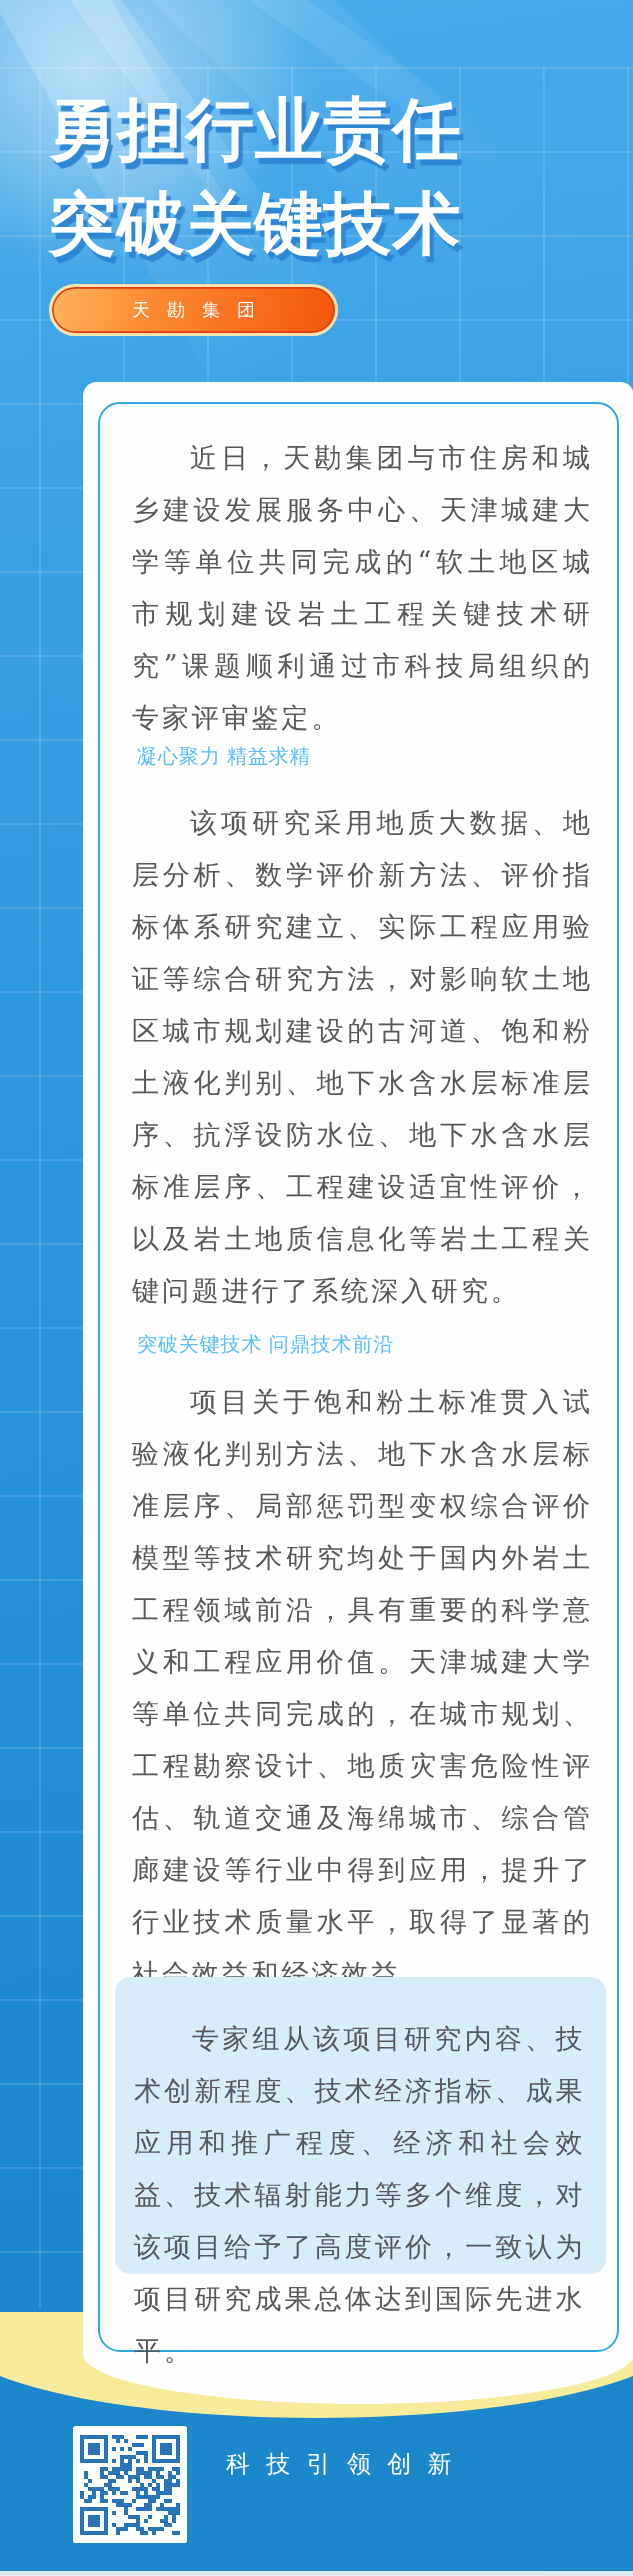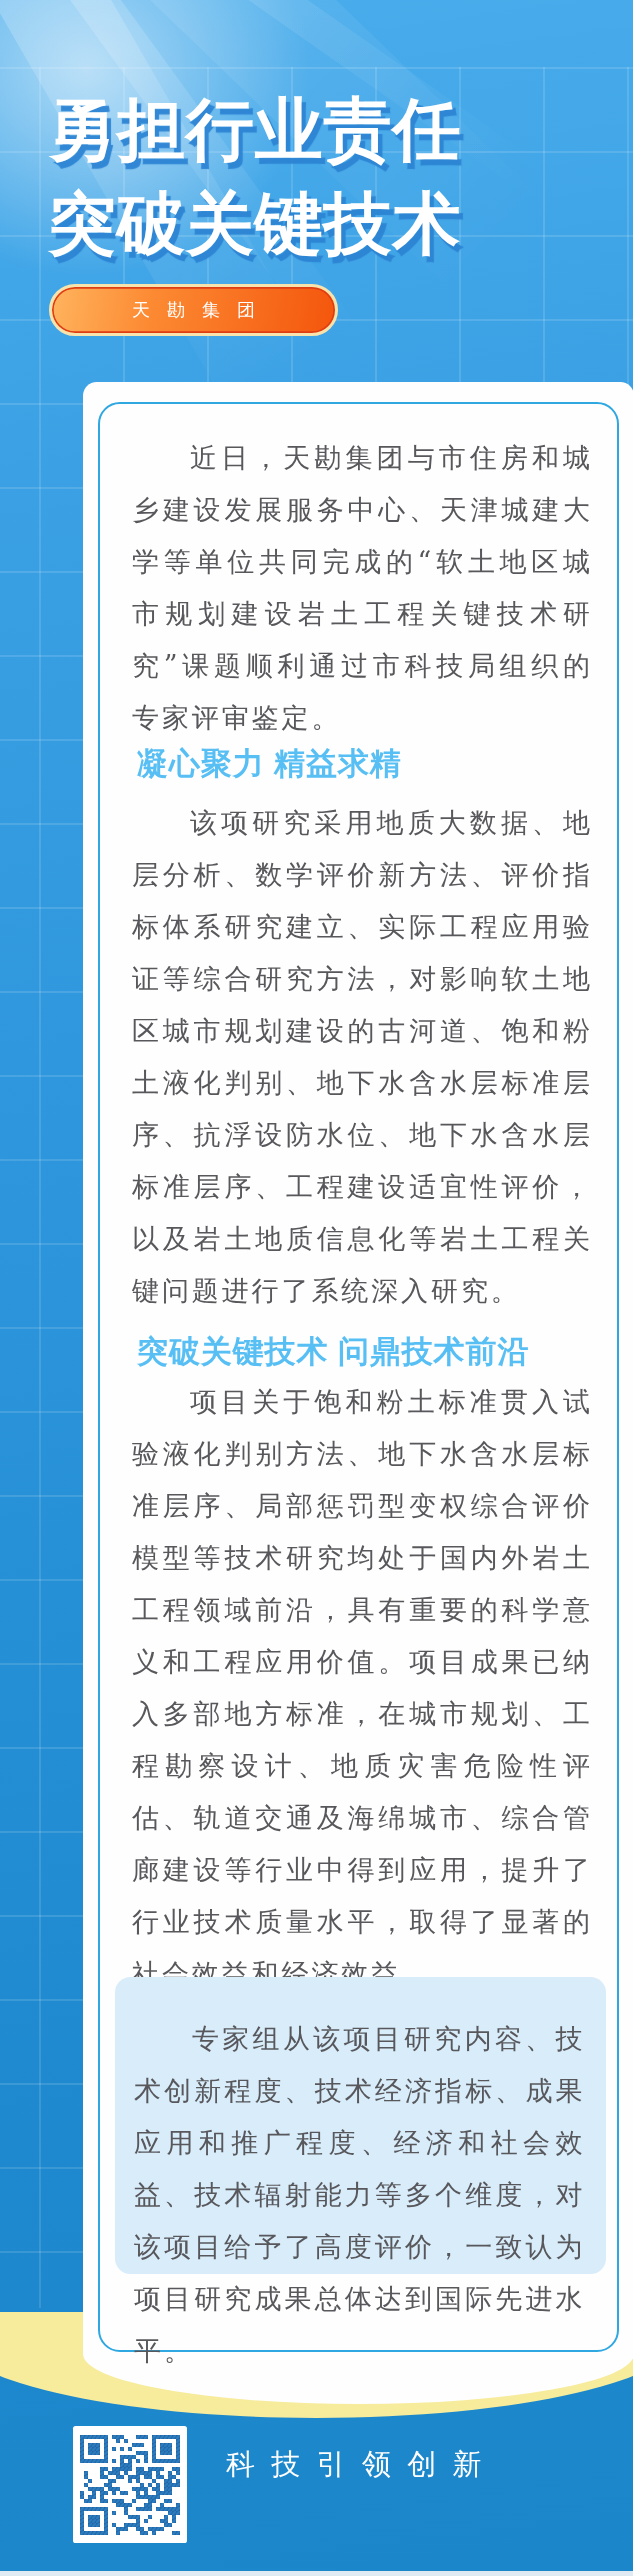--- a/index.html
+++ b/index.html
@@ -67,38 +67,38 @@
     color:#58585c;font-size:27px;line-height:52px;letter-spacing:2.9px;
     text-align:justify;text-align-last:left;
     text-indent:58px;
   }
   .p1{position:absolute;left:49px;top:50px;width:461px;}
   .h1{position:absolute;left:54px;top:361px;}
   .p2{position:absolute;left:49px;top:415px;width:461px;}
   .h2{position:absolute;left:54px;top:949px;}
   .p3{position:absolute;left:49px;top:994px;width:461px;}
   .section-heading{
-    color:#58bff4;font-weight:bold;font-size:31px;letter-spacing:0.9px;
+    color:#58bff4;font-weight:normal;font-size:20px;letter-spacing:0.9px;
     font-family:"Liberation Sans","DejaVu Sans",sans-serif;
   }
   .highlight-box{
     position:absolute;left:32px;top:1595px;width:491px;height:297px;
     background:#d8ecfa;border-radius:15.5px;
     box-sizing:border-box;padding:36px 20.6px 0 19px;
   }
   
   .qr{
     position:absolute;left:73px;top:2426px;width:114px;height:117px;
     background:#ffffff;border-radius:2.6px;
     display:flex;align-items:center;justify-content:center;
   }
   .qr svg{display:block;}
   .footer-slogan{
     position:absolute;left:226px;top:2441px;
-    color:#ffffff;font-size:29px;line-height:46px;letter-spacing:16.3px;
+    color:#ffffff;font-size:24px;line-height:46px;letter-spacing:16.3px;
     font-weight:400;white-space:nowrap;
   }
   .bottom-strip{
     position:absolute;left:0;bottom:0;width:634px;height:5.2px;background:#dfeaf3;
   }
 </style>
 </head>
 <body>
 
 <div class="page">
@@ -128,21 +128,21 @@
     <div class="frame"></div>
 
     <div class="body-text p1">近日，天勘集团与市住房和城乡建设发展服务中心、天津城建大学等单位共同完成的“软土地区城市规划建设岩土工程关键技术研究”课题顺利通过市科技局组织的专家评审鉴定。</div>
 
     <div class="section-heading h1">凝心聚力 精益求精</div>
 
     <div class="body-text p2">该项研究采用地质大数据、地层分析、数学评价新方法、评价指标体系研究建立、实际工程应用验证等综合研究方法，对影响软土地区城市规划建设的古河道、饱和粉土液化判别、地下水含水层标准层序、抗浮设防水位、地下水含水层标准层序、工程建设适宜性评价，以及岩土地质信息化等岩土工程关键问题进行了系统深入研究。</div>
 
     <div class="section-heading h2">突破关键技术 问鼎技术前沿</div>
 
-    <div class="body-text p3">项目关于饱和粉土标准贯入试验液化判别方法、地下水含水层标准层序、局部惩罚型变权综合评价模型等技术研究均处于国内外岩土工程领域前沿，具有重要的科学意义和工程应用价值。项目成果已纳入多部地方标准，在城市规划、工程勘察设计、地质灾害危险性评估、轨道交通及海绵城市、综合管廊建设等行业中得到应用，提升了行业技术质量水平，取得了显著的社会效益和经济效益。</div>
+    <div class="body-text p3">项目关于饱和粉土标准贯入试验液化判别方法、地下水含水层标准层序、局部惩罚型变权综合评价模型等技术研究均处于国内外岩土工程领域前沿，具有重要的科学意义和工程应用价值。天津城建大学等单位共同完成的，在城市规划、工程勘察设计、地质灾害危险性评估、轨道交通及海绵城市、综合管廊建设等行业中得到应用，提升了行业技术质量水平，取得了显著的社会效益和经济效益。</div>
 
     <div class="highlight-box">
       <div class="body-text">专家组从该项目研究内容、技术创新程度、技术经济指标、成果应用和推广程度、经济和社会效益、技术辐射能力等多个维度，对该项目给予了高度评价，一致认为项目研究成果总体达到国际先进水平。</div>
     </div>
   </div>
 
   <div class="qr">
     <svg id="qr-svg" width="100" height="100" viewBox="0 0 25 25" shape-rendering="crispEdges">
       <defs>
         <linearGradient id="qg" x1="0" y1="0" x2="1" y2="1">

